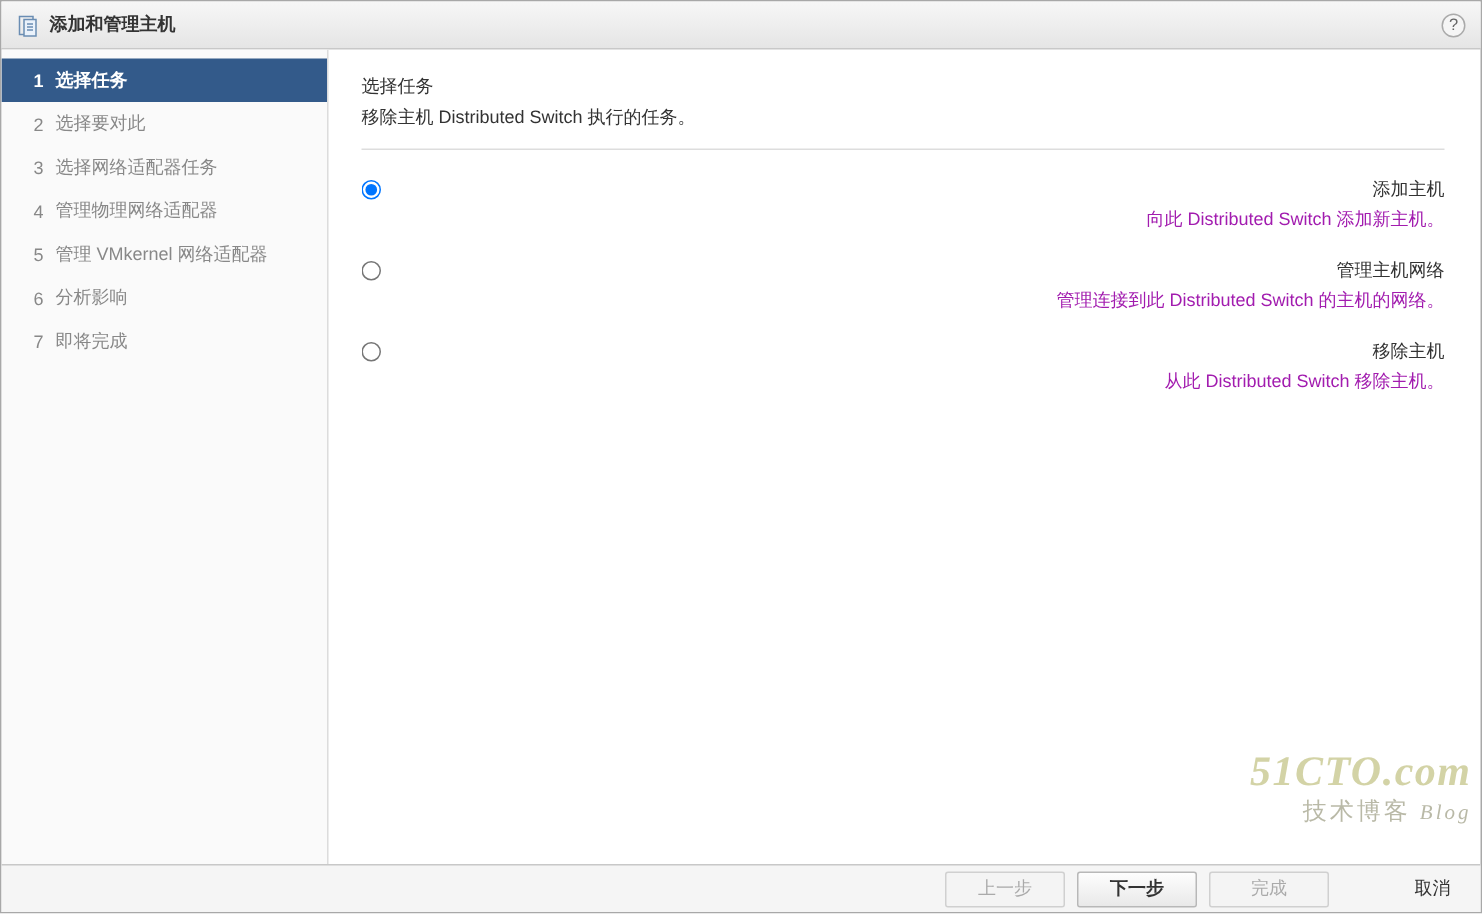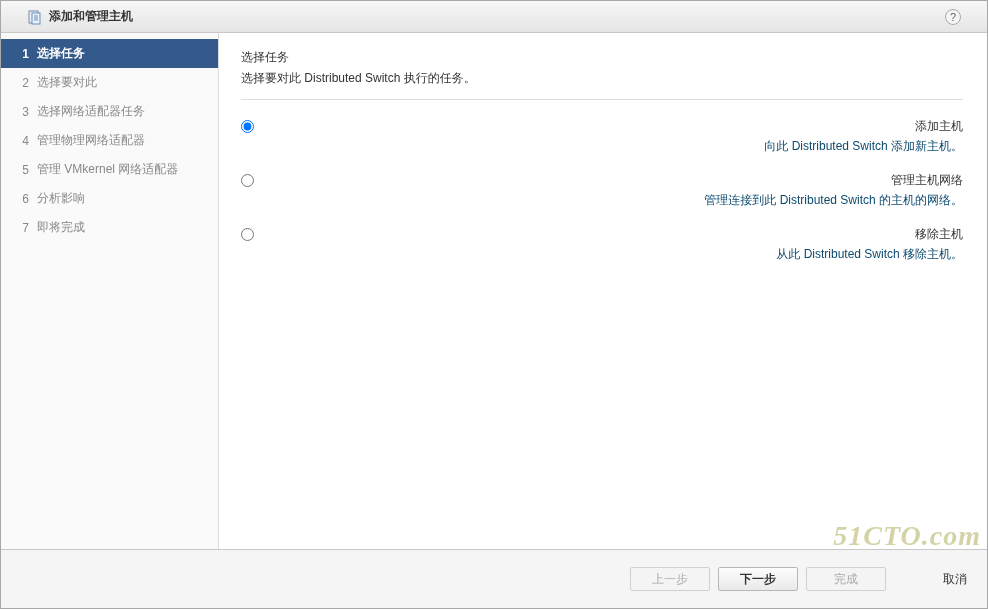--- a/index.html
+++ b/index.html
@@ -1,40 +1,40 @@
 <!DOCTYPE html>
 <html><head>
 <meta charset="utf-8">
 <style>
   * { box-sizing: border-box; margin: 0; padding: 0; }
   html, body { width: 988px; height: 609px; font-family: Arial, "Microsoft YaHei", sans-serif; font-size: 12px; color: #333; background: #fff; }
   .dialog { width: 988px; height: 609px; border: 1px solid #a8a8a8; display: flex; flex-direction: column; background: #fff; position: relative; }
-  .titlebar { height: 32px; background: linear-gradient(to bottom, #f7f7f7, #e5e5e5); border-bottom: 1px solid #c8c8c8; display: flex; align-items: center; padding: 0 26px; }
+  .titlebar { height: 32px; background: linear-gradient(to bottom, #f7f7f7, #e5e5e5); border-bottom: 1px solid #c8c8c8; display: flex; align-items: center; padding: 0 10px; }
   .titlebar .icon { width: 16px; height: 16px; margin-right: 6px; display: flex; align-items: center; justify-content: center; }
   .titlebar .title { font-weight: bold; color: #333; font-size: 12px; }
   .titlebar .help { margin-left: auto; width: 16px; height: 16px; border: 1px solid #aaa; border-radius: 50%; display: flex; align-items: center; justify-content: center; font-size: 11px; color: #666; cursor: pointer; background: #f5f5f5; }
   .body { flex: 1; display: flex; overflow: hidden; }
   .sidebar { width: 218px; background: #fafafa; border-right: 1px solid #dcdcdc; padding-top: 6px; }
   .step { display: flex; align-items: center; padding: 6px 12px; font-size: 12px; white-space: nowrap; }
   .step .num { width: 16px; text-align: right; margin-right: 8px; }
   .step.active { background: #335a8a; color: #fff; font-weight: bold; }
   .step.active .num { color: #fff; }
   .step.pending { color: #888; }
   .step.pending .num { color: #888; }
   .content { flex: 1; padding: 16px 24px 16px 22px; position: relative; }
   .content h2 { font-size: 12px; font-weight: normal; color: #333; margin-bottom: 4px; }
   .content .subtitle { font-size: 12px; color: #333; margin-bottom: 12px; }
   .content hr { border: none; border-top: 1px solid #ddd; margin-bottom: 18px; }
   .option { margin-bottom: 16px; display: flex; align-items: flex-start; }
   .option input[type=radio] { margin-top: 2px; margin-right: 8px; }
   .option .opt-body { flex: 1; text-align: right; }
   .option .opt-label { font-size: 12px; color: #333; }
-  .option .opt-desc { font-size: 12px; color: #0c4a6e; margin-top: 2px; line-height: 1.6; }
+  .option .opt-desc { font-size: 12px; color: #a21caf; margin-top: 2px; line-height: 1.6; }
   .spacer { height: 30px; }
-  .footer { height: 59px; border-top: 1px solid #c8c8c8; display: flex; align-items: center; justify-content: flex-end; padding: 0 14px; gap: 8px; background: #f5f5f5; }
+  .footer { height: 32px; border-top: 1px solid #c8c8c8; display: flex; align-items: center; justify-content: flex-end; padding: 0 14px; gap: 8px; background: #f5f5f5; }
   .btn { min-width: 80px; height: 24px; border: 1px solid #b8b8b8; background: linear-gradient(to bottom,#fdfdfd,#e9e9e9); border-radius: 2px; font-size: 12px; color: #333; display: inline-flex; align-items: center; justify-content: center; cursor: pointer; padding: 0 12px; }
   .btn.disabled { color: #aaa; cursor: default; background: #f4f4f4; border-color: #d0d0d0; }
   .btn.primary { font-weight: bold; }
   .btn.plain { border: none; background: none; min-width: auto; padding: 0 6px; margin-left: 43px; }
   .watermark { position: absolute; right: 6px; bottom: 56px; pointer-events: none; text-align: right; }
   .watermark .w1 { font-family: Georgia, serif; font-size: 28px; font-style: italic; font-weight: bold; color: rgba(128,128,0,0.35); text-shadow: 1px 1px 0 rgba(255,255,255,0.6); letter-spacing: 1px; }
   .watermark .w2 { font-family: "SimSun","Microsoft YaHei",serif; font-size: 16px; color: rgba(100,100,60,0.45); letter-spacing: 2px; }
   .watermark .w2 .blog { font-family: Georgia, serif; font-style: italic; font-size: 14px; }
 </style>
 </head>
@@ -83,21 +83,21 @@
         <span>分析影响</span>
       </div>
       <div class="step pending">
         <span class="num">7</span>
         <span>即将完成</span>
       </div>
     </div>
 
     <div class="content">
       <h2>选择任务</h2>
-      <div class="subtitle">选择要对此 Distributed Switch 执行的任务。</div>
+      <div class="subtitle">移除主机 Distributed Switch 执行的任务。</div>
       <hr>
 
       <label class="option">
         <input type="radio" name="task" checked="" style="">
         <span class="opt-body">
           <span class="opt-label">添加主机</span>
           <div class="opt-desc">向此 Distributed Switch 添加新主机。</div>
         </span>
       </label>
 
@@ -117,20 +117,24 @@
         </span>
       </label>
 
       <div class="spacer"></div>
 
     </div>
   </div>
 
   <div class="watermark">
     <div class="w1">51CTO.com</div>
+    <div class="w2">
+      <span>技术博客</span>
+      <span class="blog">Blog</span>
+    </div>
   </div>
 
   <div class="footer">
     <button class="btn disabled">上一步</button>
     <button class="btn primary">下一步</button>
     <button class="btn disabled">完成</button>
     <button class="btn plain">取消</button>
   </div>
 
 </div>

